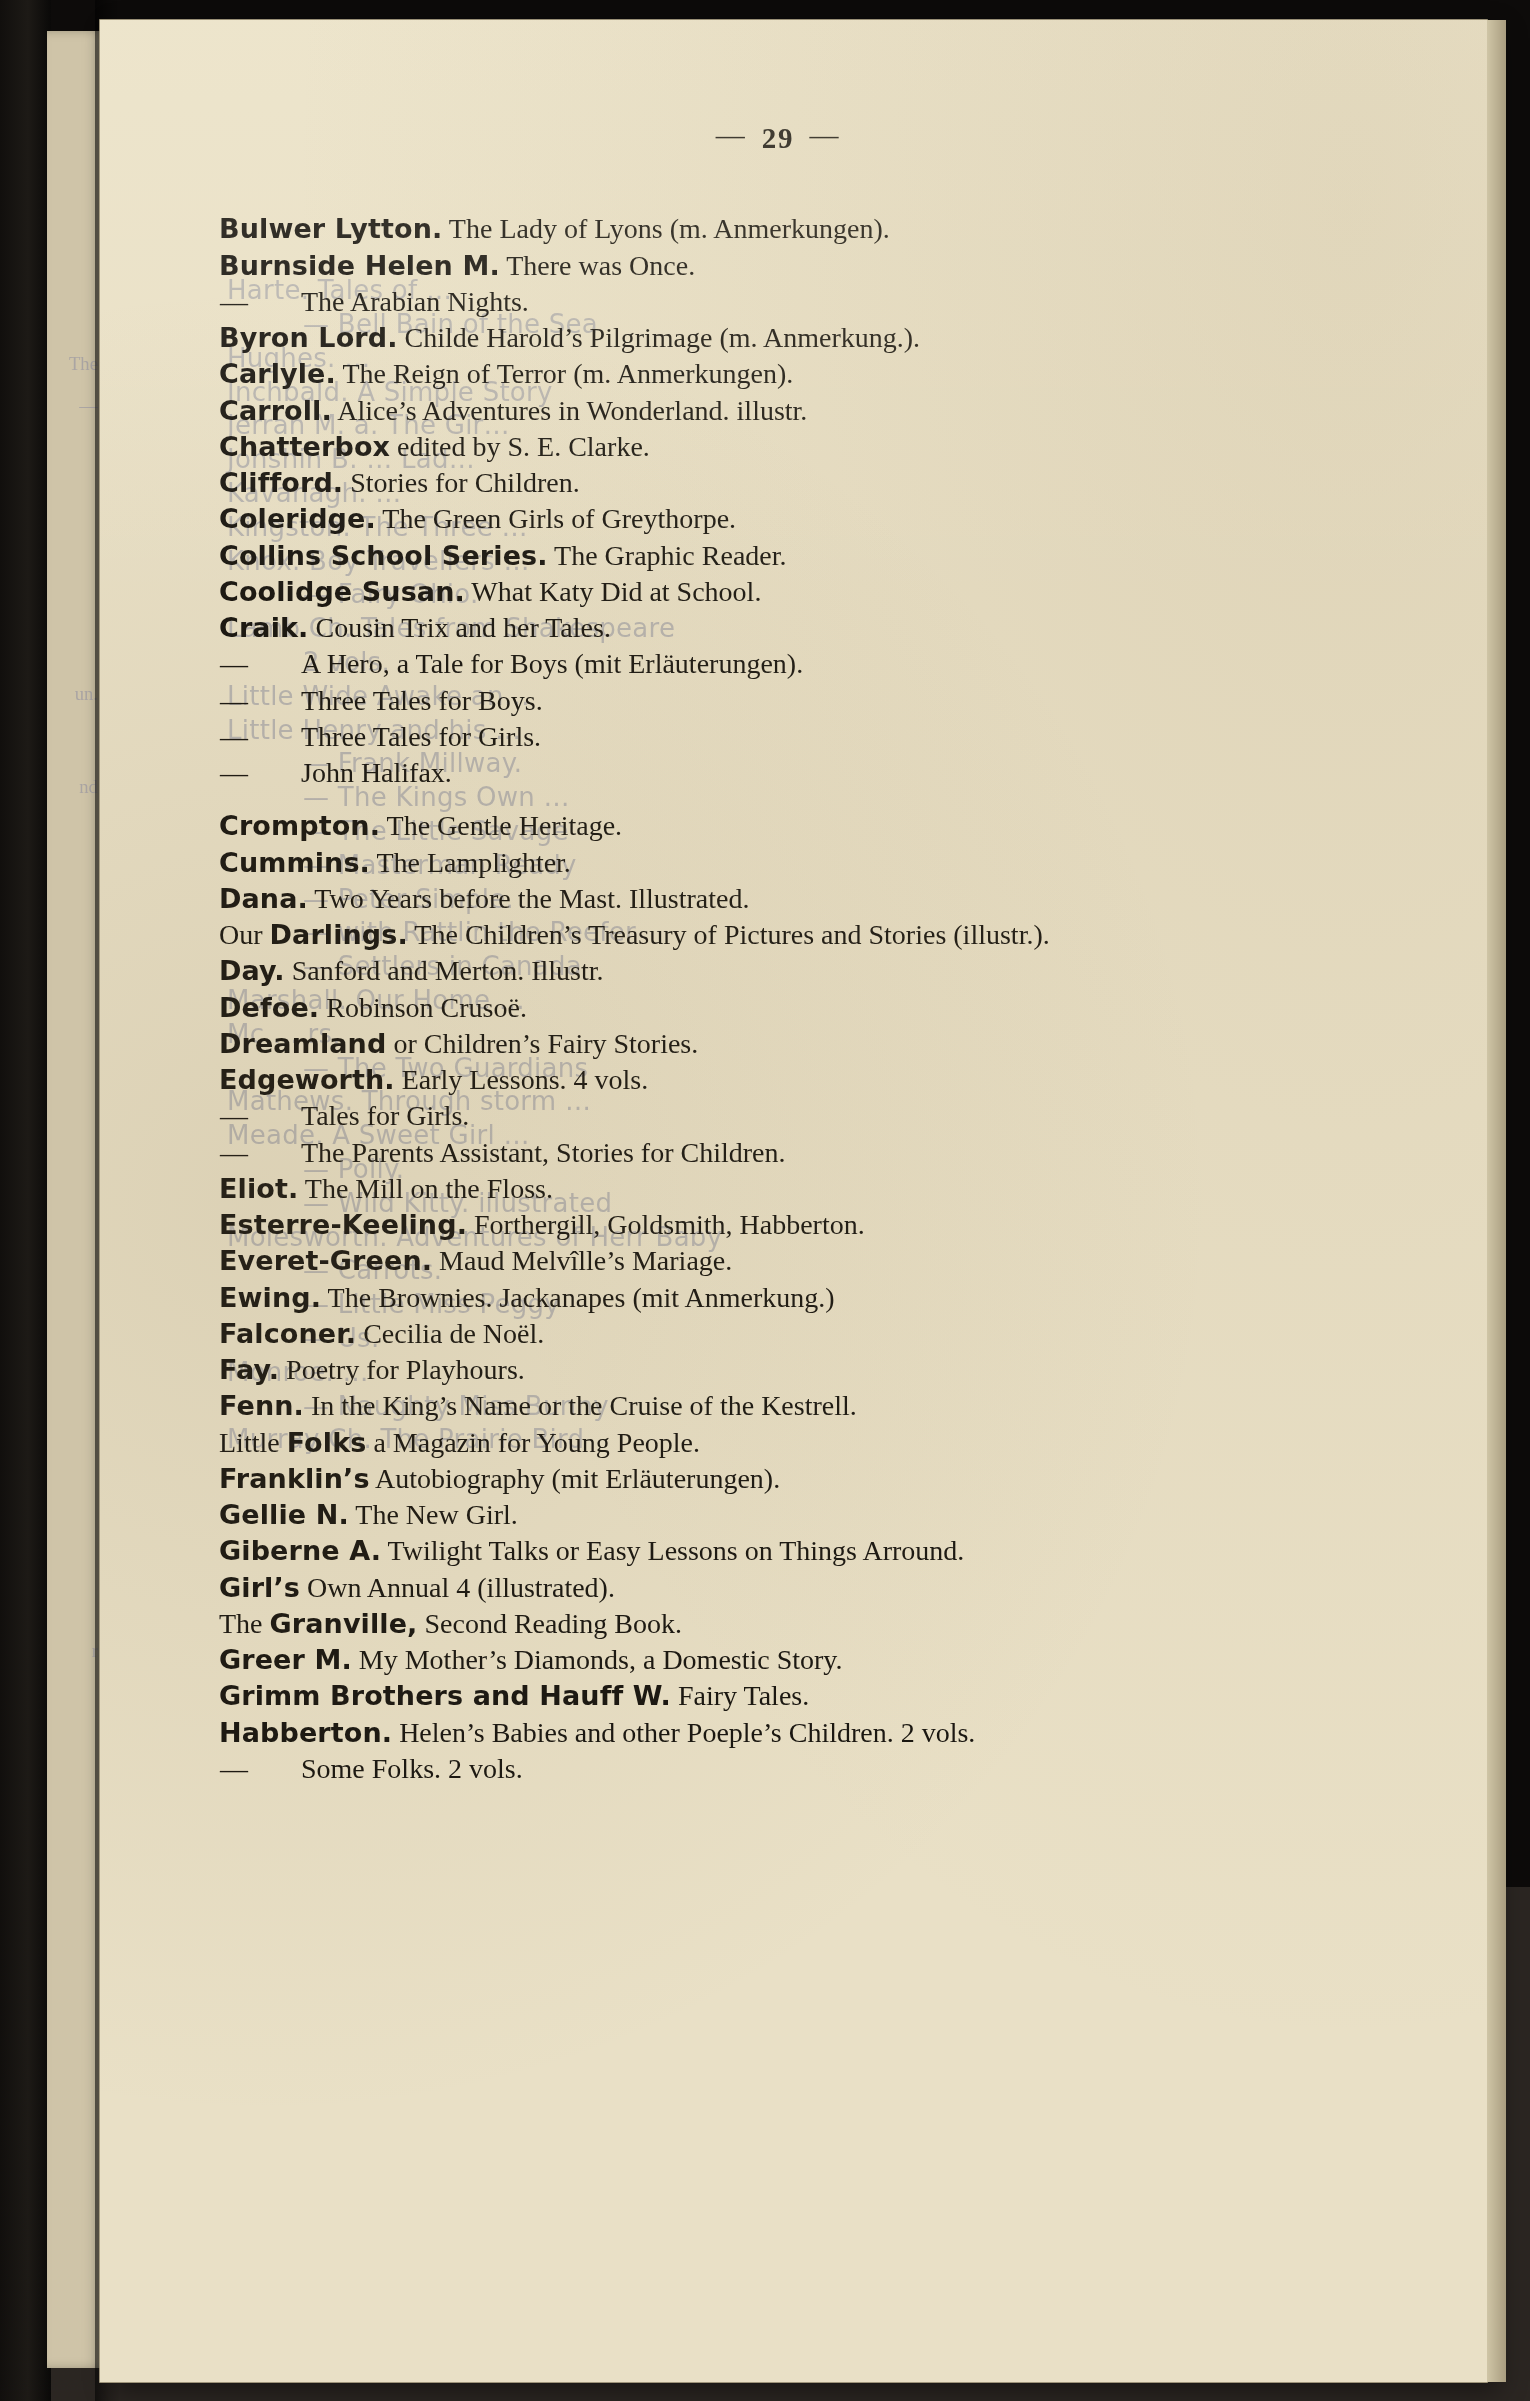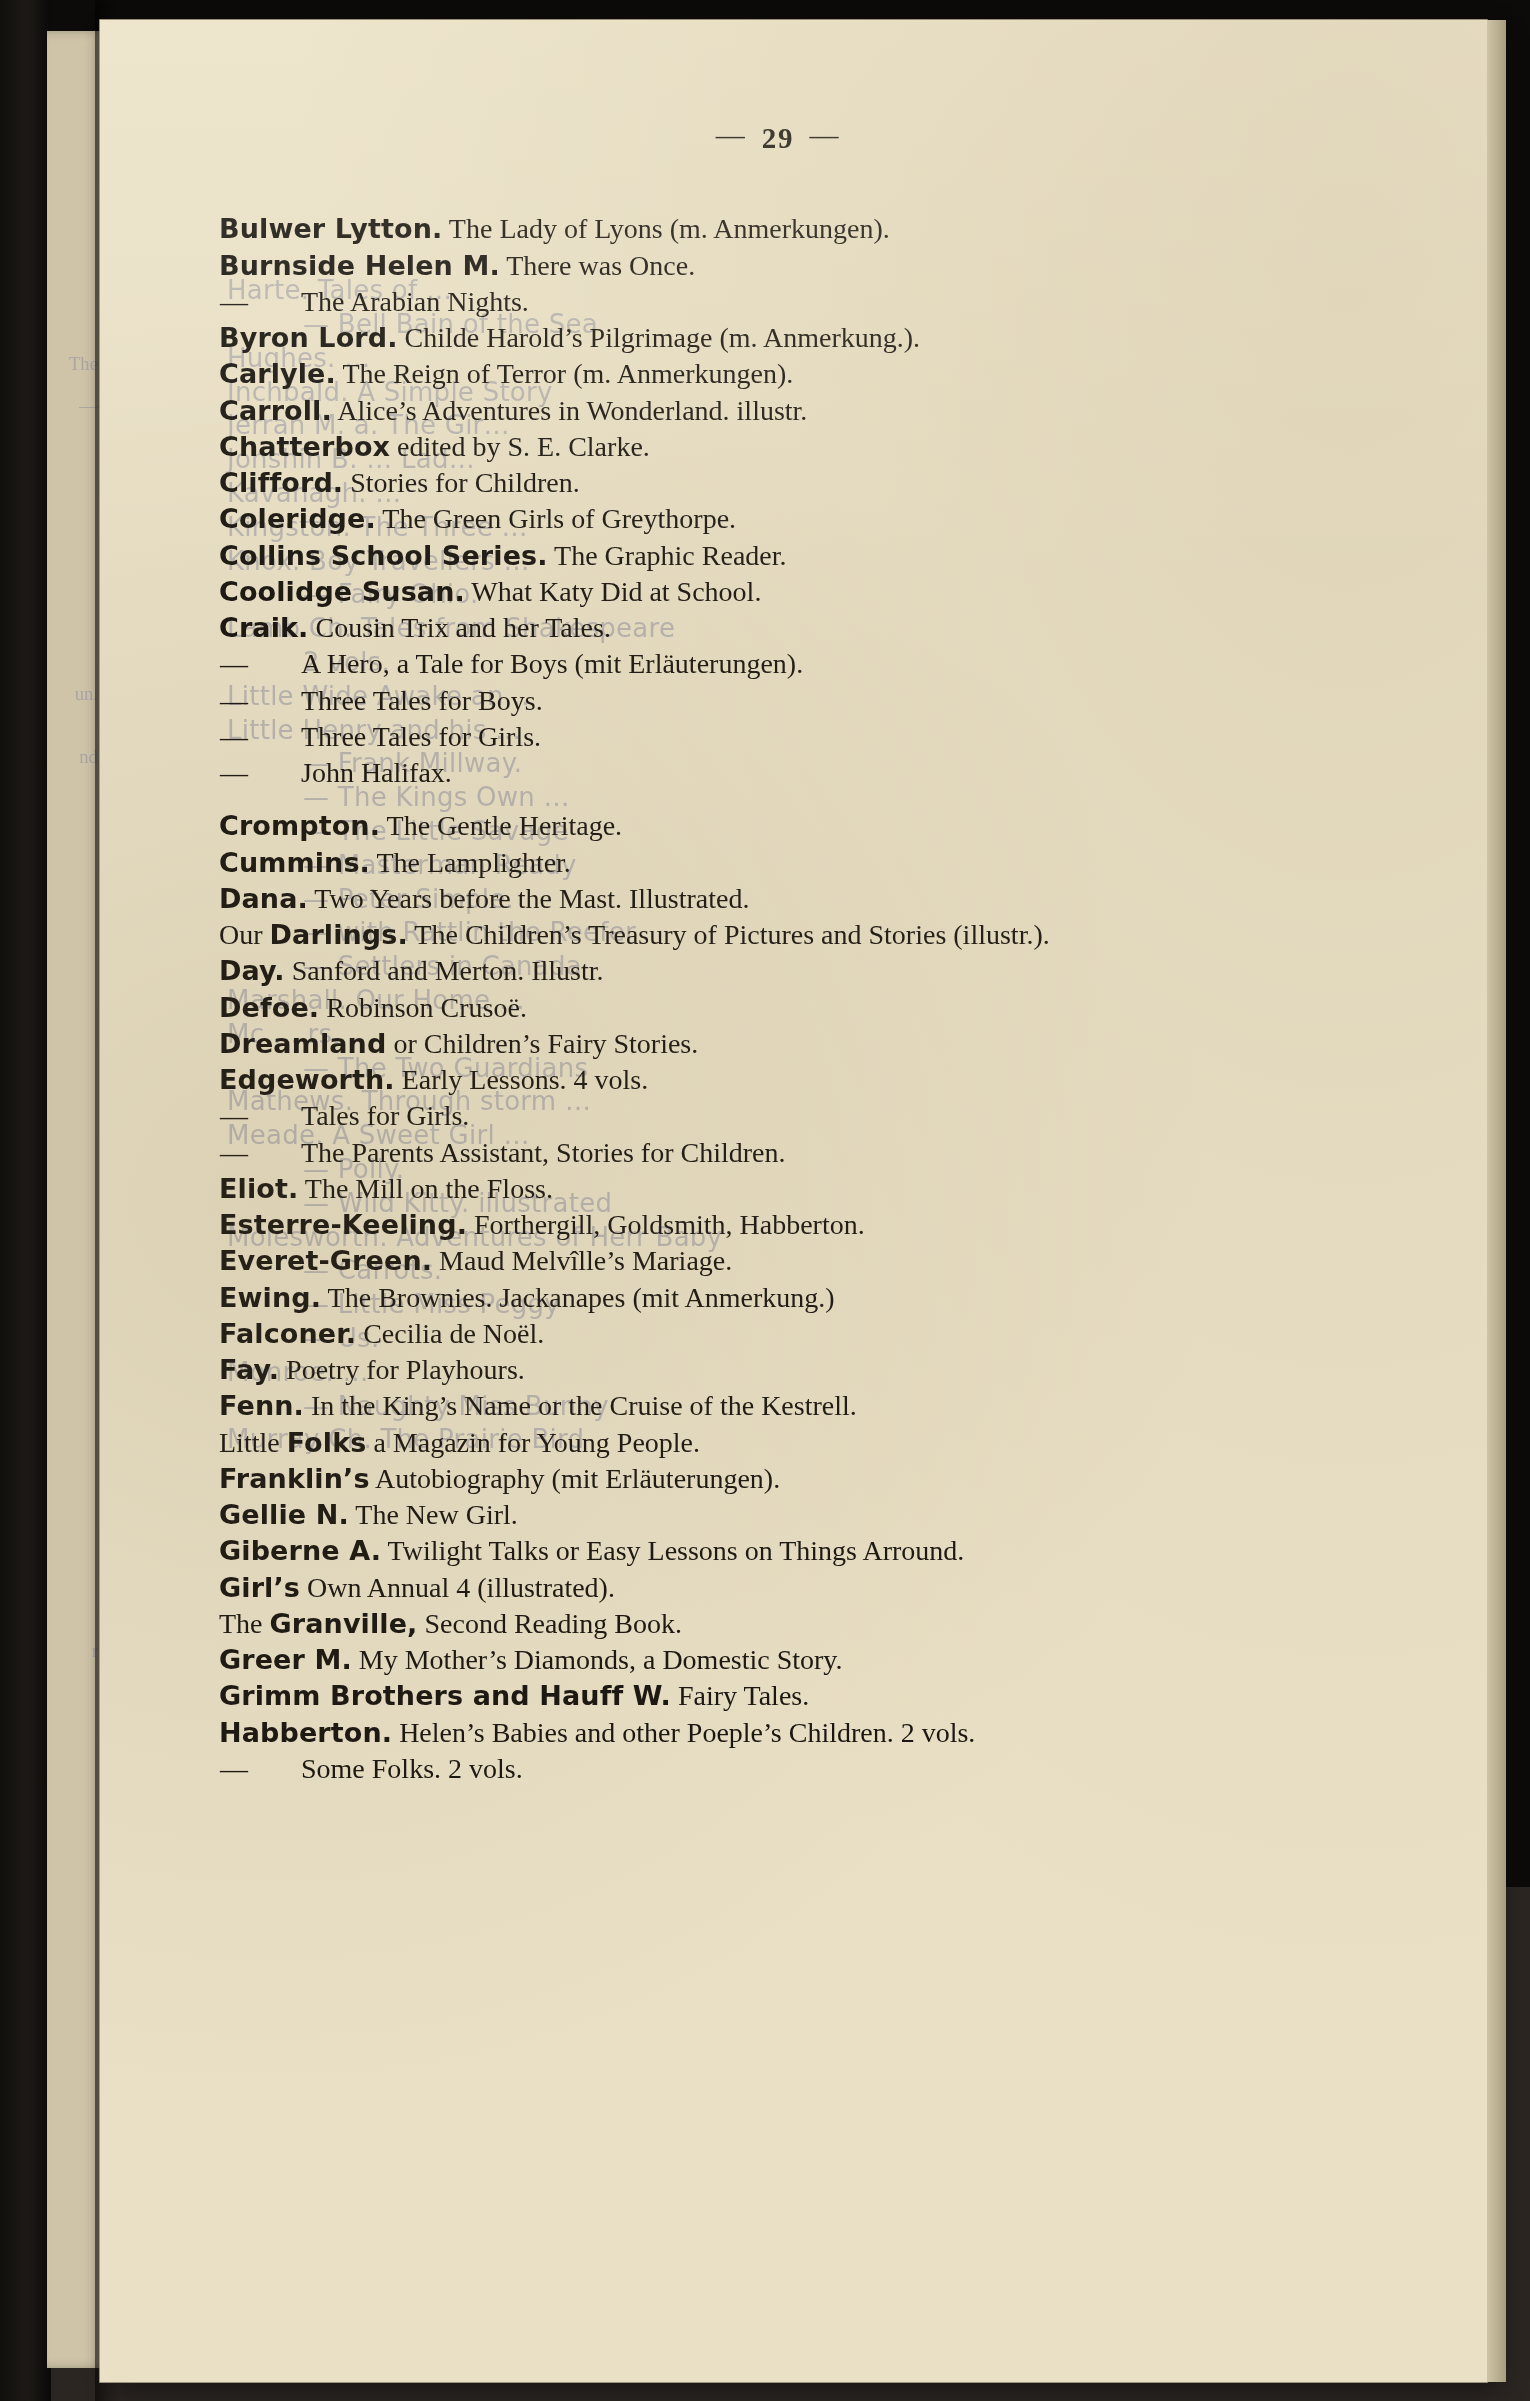--- a/index.html
+++ b/index.html
@@ -156,21 +156,21 @@
 <body>
 
 <div class="scan">
 
   <div class="binding-dark"></div>
 
   <div class="facing-page">
     <div class="ghost" style="top:322px;">The</div>
     <div class="ghost" style="top:364px;">—</div>
     <div class="ghost" style="top:652px;">un.</div>
-    <div class="ghost" style="top:715px;">nd</div>
+    <div class="ghost" style="top:745px;">nd</div>
     <div class="ghost" style="top:1609px;">r</div>
   </div>
 
   <div class="gutter-shadow"></div>
 
   <div class="page">
 
     <div class="bleed" id="bleed">
         <div class="row">Harte. Tales of …</div>
         <div class="row ind">— Bell Bain of the Sea</div>

